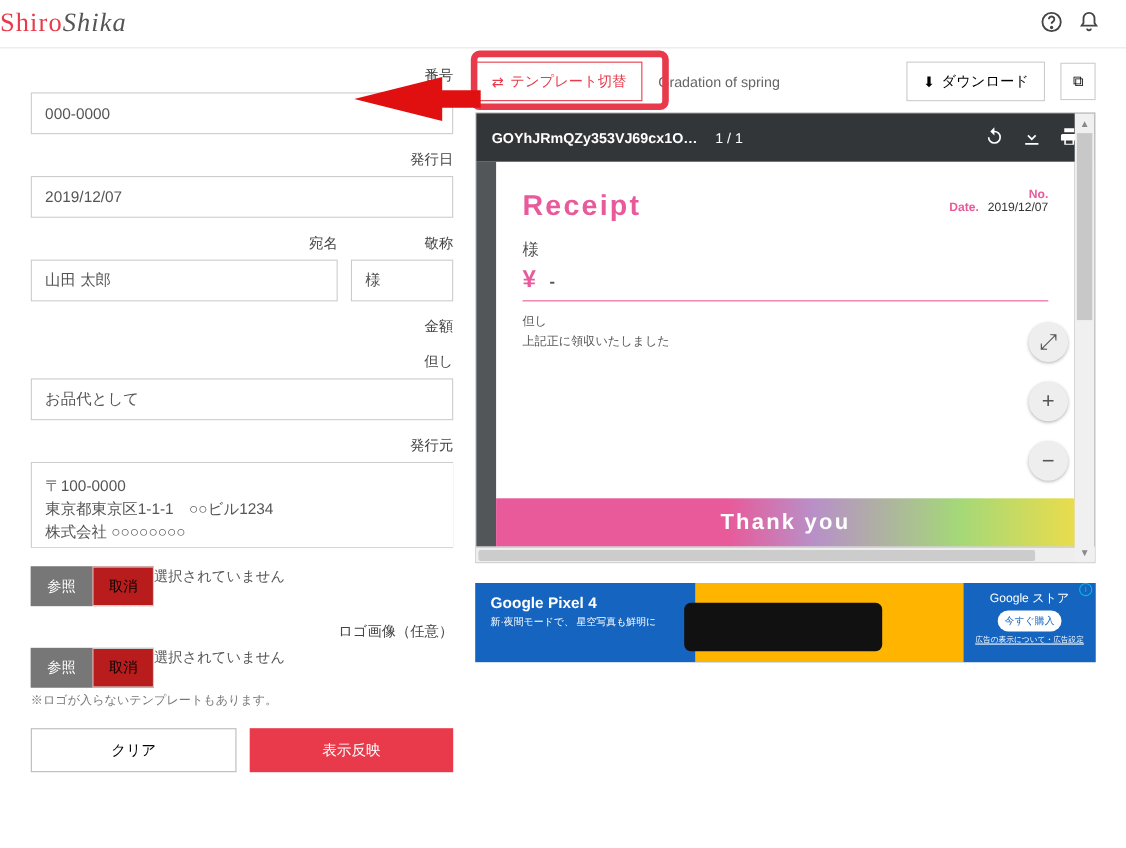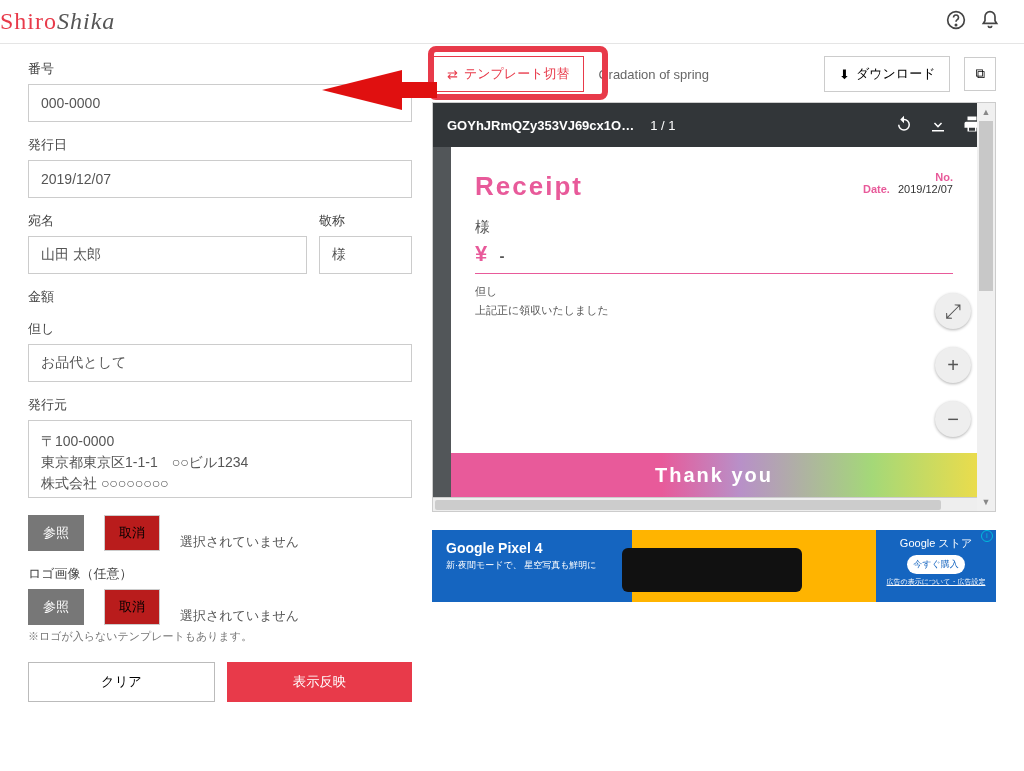--- a/index.html
+++ b/index.html
@@ -9,29 +9,29 @@
   .logo { font-family: "Brush Script MT", cursive; font-size: 24px; color: #e83a4a; letter-spacing: 1px; }
   .logo .part2 { color: #555; font-style: italic; }
   .header-icons { position:absolute; right: 24px; top: 10px; display:flex; gap:14px; color:#444; }
   .hicon svg { width:20px; height:20px; }
 
   .content { display:flex; height:calc(100% - 44px); }
   .left { width: 420px; padding: 16px 8px 16px 28px; overflow-y:auto; }
   .right { flex:1; padding: 12px 28px 12px 12px; position:relative; }
 
   .form-group { margin-bottom: 14px; }
-  .label { font-size: 13px; color: #444; margin-bottom: 6px; display:block; }
+  .label { font-size: 13px; color: #444; margin-bottom: 6px; display:block;text-align:right; }
   .input, .textarea { width: 100%; border: 1px solid #ccc; padding: 10px 12px; font-size: 14px; color:#555; background:#fff; }
   .textarea { height: 78px; resize:none; line-height:1.5; font-family:inherit; }
   .row2 { display:flex; gap:12px; }
   .row2 .col-main { flex: 3; }
   .row2 .col-sub { flex: 1; }
   .hint { font-size: 11px; color:#777; margin-top:4px; }
 
-  .filepick { display:flex; align-items:flex-end; gap:20px; margin-top:4px; }
+  .filepick { display:flex; align-items:flex-start; gap:0; margin-top:4px; }
   .btn { display:inline-flex; align-items:center; justify-content:center; border:1px solid #ccc; background:#b91c1c; padding:8px 14px; font-size:13px; cursor:pointer; }
   .btn-darkgray { background:#777; color:#fff; border-color:#777; }
   .file-text { color:#555; font-size:13px; }
 
   .bottom-btns { display:flex; gap:12px; margin-top:18px; }
   .btn-clear { flex:1; text-align:center; border:1px solid #bbb; background:#fff; padding:10px 0; }
   .btn-apply { flex:1; text-align:center; background:#e83a4a; color:#fff; padding:10px 0; border:none; }
 
   
   .template-bar { display:flex; align-items:center; gap:14px; margin-bottom:10px; position:relative; }

